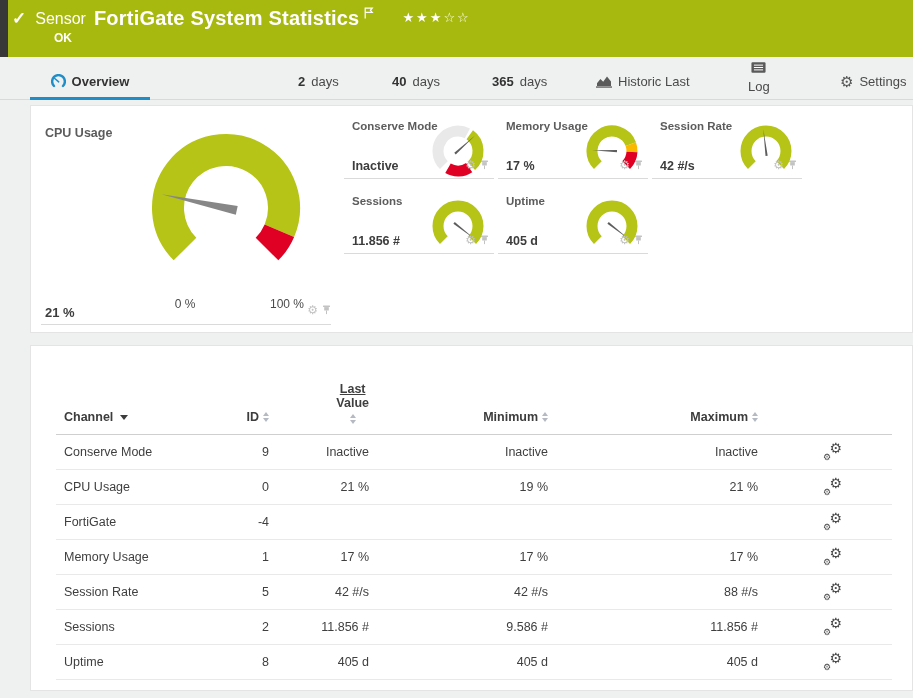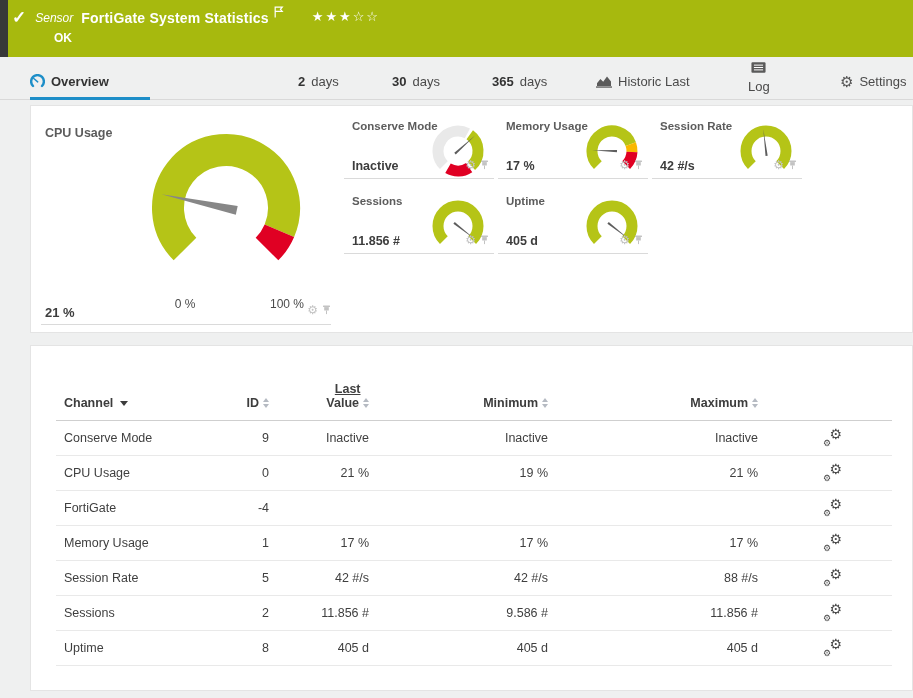--- a/index.html
+++ b/index.html
@@ -11,31 +11,31 @@
     width:913px;height:698px;position:relative;overflow:hidden;
     background:#eff0f0;
     font-family:"Liberation Sans", sans-serif;
     color:#3f3f3f;
   }
   
   .hdr{position:absolute;left:0;top:0;width:913px;height:57px;background:var(--hdr-green);}
   .hdr-strip{position:absolute;left:0;top:0;width:8px;height:57px;background:#383838;}
   .hdr-line1{position:absolute;left:12px;top:7px;display:flex;align-items:center;color:#fff;white-space:nowrap;}
   .hdr-check{font-size:17px;font-weight:bold;margin-right:9px;}
-  .hdr-kind{font-style:italic;font-size:12px;margin-right:8px;}
-  .hdr-title{font-weight:bold;font-size:14px;letter-spacing:.2px;}
+  .hdr-kind{font-size:16px;margin-right:8px;}
+  .hdr-title{font-weight:bold;font-size:20px;letter-spacing:.2px;}
   .hdr-flag{margin-left:5px;margin-top:-10px;}
   .hdr-stars{margin-left:28px;font-size:13px;letter-spacing:2px;margin-top:-3px;cursor:pointer;}
   .hdr-status{position:absolute;left:54px;top:31px;color:#fff;font-size:12px;font-weight:bold;}
   
   .tabs{position:absolute;left:0;top:62px;width:913px;height:38px;border-bottom:1px solid #d9d9d9;box-sizing:border-box;}
   .tab{position:absolute;top:0;height:38px;display:flex;align-items:center;gap:6px;font-size:13px;color:#4a4a4a;cursor:pointer;}
   .tab svg{display:block;}
   .tab .tab-num{font-weight:bold;color:#333;}
-  .tab-overview{left:30px;width:120px;font-weight:bold;color:#333;}
+  .tab-overview{left:30px;width:120px;justify-content:center;font-weight:bold;color:#333;}
   .tab-overview .tab-ic{color:var(--accent);}
   .tab-live{left:172px;}
   .tab-2d{left:298px;}
   .tab-30d{left:392px;}
   .tab-365d{left:492px;}
   .tab-historic{left:596px;}
   .tab-log{left:748px;flex-direction:column;}
   .tab-settings{left:840px;}
   .tab-underline{position:absolute;left:30px;bottom:-1px;width:120px;height:3px;background:var(--accent);}
   .tab-ic{color:#5a5a5a;display:flex;align-items:center;}
@@ -63,21 +63,21 @@
   .tile-main .tile-icons{right:0;bottom:5px;}
   .tile-gear{font-size:12px;line-height:1;color:#c3c3c3;cursor:pointer;}
   .tile-pin{cursor:pointer;}
   
   .t-inner{margin:0 20px 0 25px;}
   .t-head,.t-row{display:grid;grid-template-columns:170px 35px 100px 179px 210px 1fr;align-items:center;padding-left:8px;}
   .t-head{padding-top:36px;padding-bottom:10px;border-bottom:1px solid #cfcfcf;align-items:end;}
   .th{font-size:12.5px;font-weight:bold;color:#3d3d3d;display:flex;align-items:center;gap:4px;justify-self:end;cursor:pointer;white-space:nowrap;}
   .th-channel{justify-self:start;}
   .th-stack{display:flex;flex-direction:column;align-items:center;justify-self:end;cursor:pointer;}
-  .th-stack .row2{display:flex;align-items:center;gap:4px;font-size:12.5px;font-weight:bold;}
+  .th-stack .row2{display:flex;align-items:center;gap:4px;font-size:12.5px;font-weight:bold;flex-direction:column;}
   .caret-down{width:0;height:0;border-left:4.5px solid transparent;border-right:4.5px solid transparent;border-top:5px solid #3c3c3c;margin-left:3px;}
   .sort{display:inline-flex;flex-direction:column;gap:2px;}
   .sort i{display:block;width:0;height:0;border-left:3.5px solid transparent;border-right:3.5px solid transparent;}
   .sort .up{border-bottom:4px solid #b5bac2;}
   .sort .dn{border-top:4px solid #b5bac2;}
   .t-row{height:34px;border-bottom:1px solid #e9e9e9;font-size:12.5px;color:#3f3f3f;}
   .cell-num{justify-self:end;white-space:nowrap;}
   .cell-channel{justify-self:start;}
   .row-gear{justify-self:end;margin-right:50px;position:relative;width:18px;height:16px;cursor:pointer;}
   .row-gear .g1{position:absolute;right:0;top:-3px;font-size:14px;color:#4a4a4a;line-height:1;}
@@ -113,21 +113,21 @@
     <span>Overview</span>
   </div>
   <div class="tab-underline"></div>
 
 
   <div class="tab tab-2d">
     <span class="tab-num">2</span>
     <span>days</span>
   </div>
   <div class="tab tab-30d">
-    <span class="tab-num">30</span>
+    <span class="tab-num">40</span>
     <span>days</span>
   </div>
   <div class="tab tab-365d">
     <span class="tab-num">365</span>
     <span>days</span>
   </div>
 
   <div class="tab tab-historic">
     <span class="tab-ic">
       <svg width="16" height="13" viewBox="0 0 16 13">

